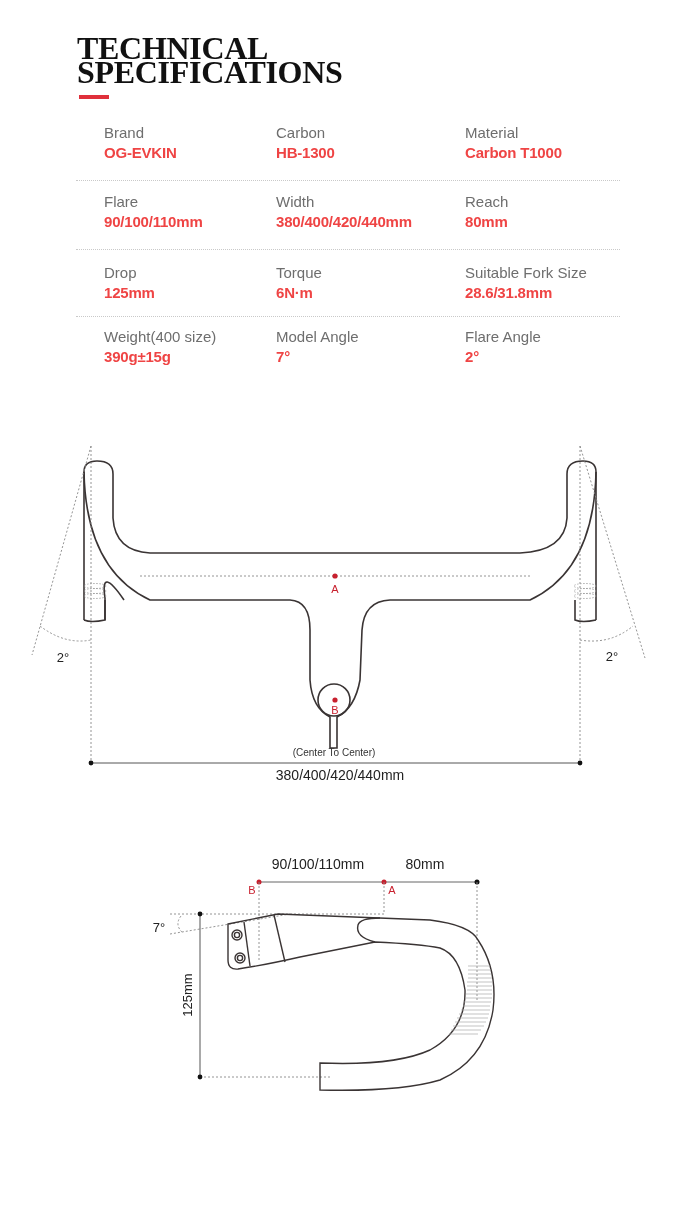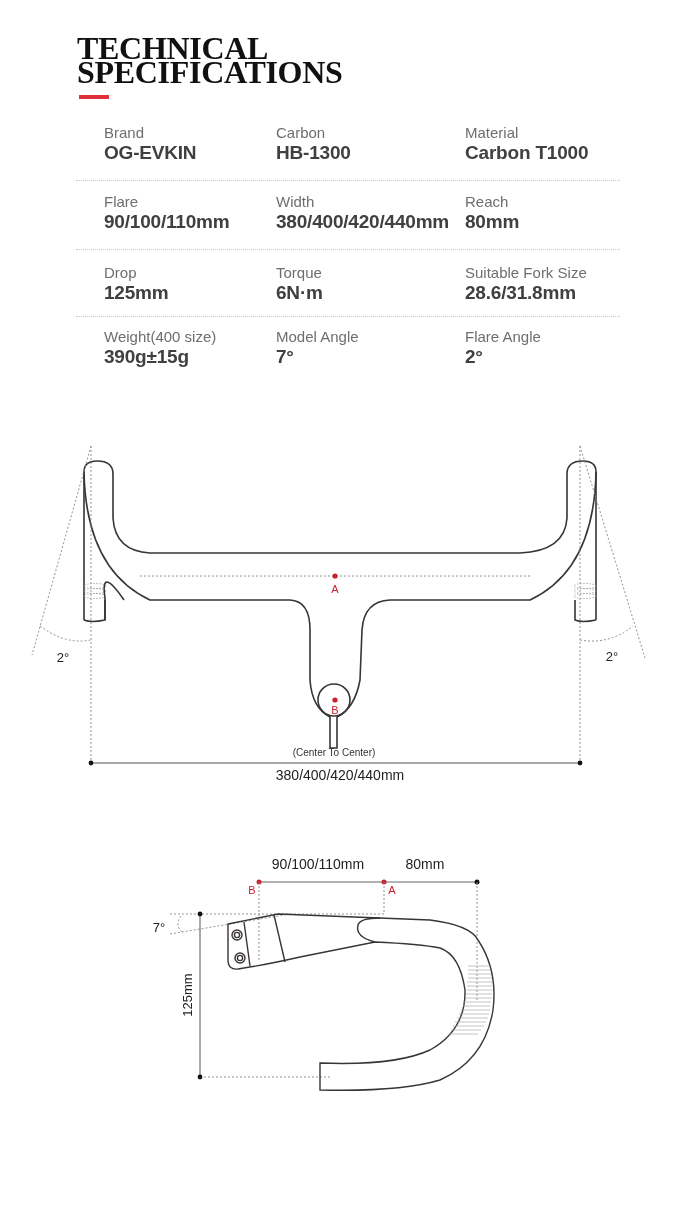--- a/index.html
+++ b/index.html
@@ -8,21 +8,21 @@
   .title { position:absolute; left:77px; top:36px; margin:0;
            font-family:Liberation Serif, serif; font-weight:700;
            font-size:32px; line-height:24px; letter-spacing:-0.3px; color:#111; }
   .title span { display:block; }
   .accent { position:absolute; left:79px; top:95px; width:30px; height:4px; background:#e0303b; }
   .specs { position:absolute; left:76px; top:115px; width:544px; }
   .row { position:relative; height:65px; border-bottom:1px dotted #c9c9c9; }
   .row:last-child { border-bottom:none; }
   .cell { position:absolute; top:8px; }
   .cell .lab { display:block; font-size:15px; color:#6e6e6e; line-height:18px; }
-  .cell .val { display:block; font-size:19px; font-weight:700; color:#404040; line-height:22px; white-space:nowrap; letter-spacing:-0.2px; }
+  .cell .val { display:block; font-size:15px; font-weight:700; color:#ef4444; line-height:22px; white-space:nowrap; letter-spacing:-0.2px; }
   .c0 { left:0;margin-left:28px; } .c1 { left:200px; } .c2 { left:389px; }
   .row.r1 { height:68px; } .row.r2 { height:66px; } .row.r3 { height:60px; }
   .row.r0 .cell { top:9px; } .row.r1 .cell { top:12px; } .row.r2 .cell { top:14px; } .row.r3 .cell { top:11px; }
   svg { position:absolute; left:0; overflow:visible; }
   .dim { font-family:"Liberation Sans", sans-serif; }
 </style>
 </head>
 <body>
 
 <h1 class="title">

